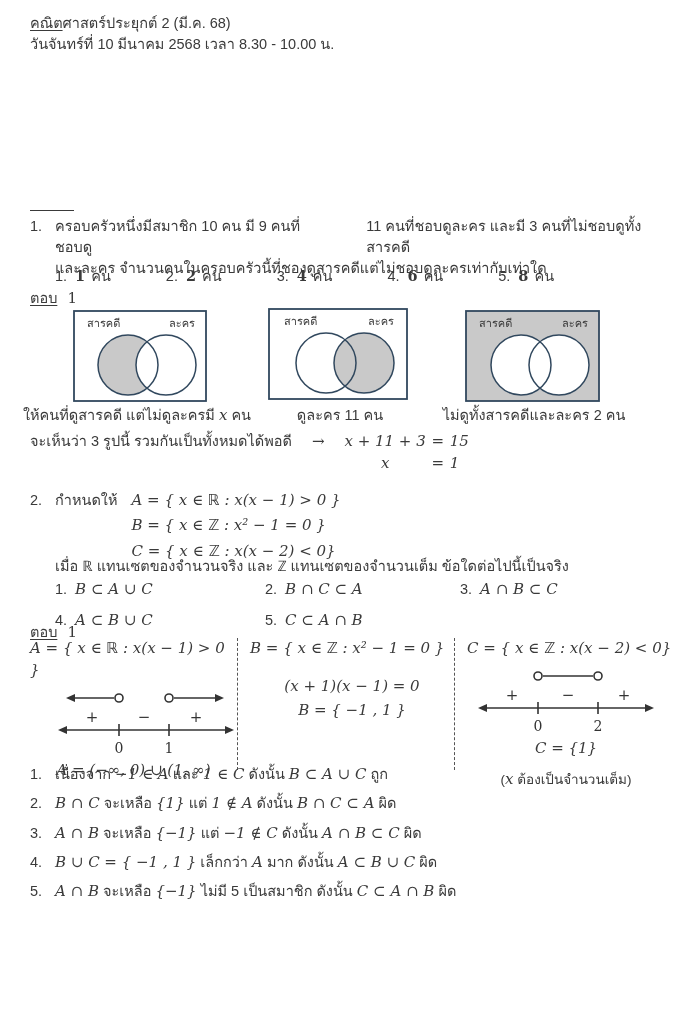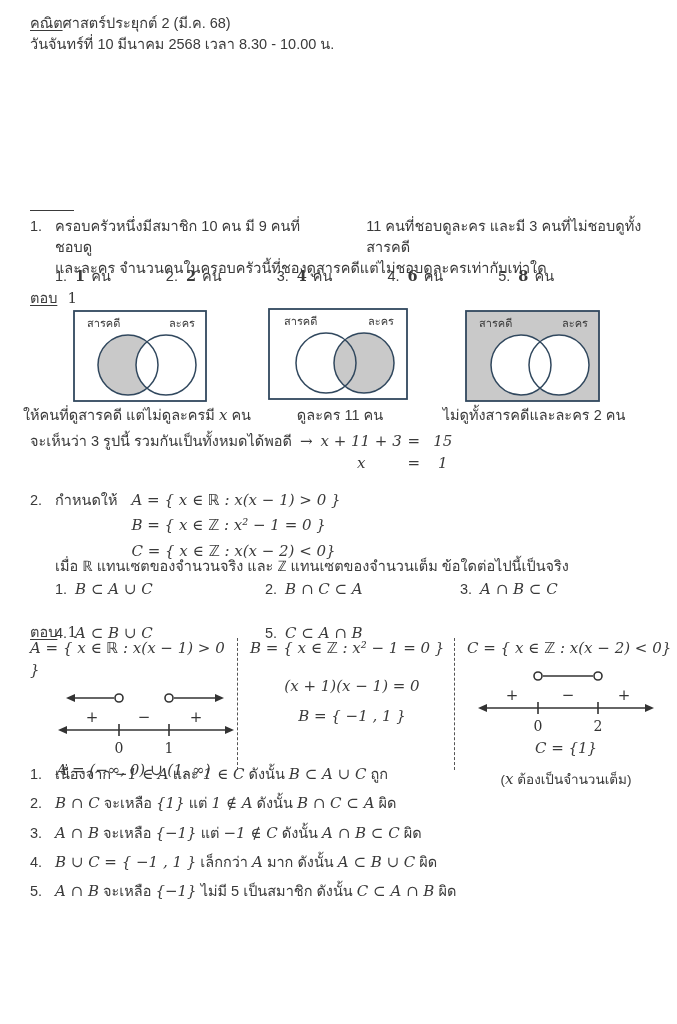--- a/index.html
+++ b/index.html
@@ -13,27 +13,27 @@
   .qrow{display:flex;align-items:flex-start;}
   .qnum{width:25px;flex:0 0 25px;}
   .l1{display:flex;}
   .gap{display:inline-block;width:58px;}
   .optrow{display:flex;gap:55px;}
   .opt{white-space:nowrap;}
   .onum{margin-right:8px;}
   .opt-val{font-family:"DejaVu Serif",serif;font-weight:700;font-size:14.5px;margin-right:6px;}
   .venn-label{font-family:"Liberation Sans",sans-serif;font-size:11px;fill:#3a3a3a;}
   .caption{text-align:center;}
-  .concl{display:flex;align-items:flex-start;gap:8px;}
+  .concl{display:flex;align-items:flex-start;gap:20px;}
   .eqgrid{display:grid;grid-template-columns:auto 24px 34px;column-gap:0;row-gap:0;}
   .eqgrid .lhs{text-align:center;}
   .eqgrid .eqs{text-align:center;}
-  .eqgrid .rhs{text-align:center;}
+  .eqgrid .rhs{}
   .defs div{margin-bottom:3.5px;}
-  .q2grid{display:grid;grid-template-columns:210px 195px auto;row-gap:22px;}
+  .q2grid{display:grid;grid-template-columns:210px 195px auto;row-gap:9px;}
   .solwrap{display:flex;}
   .solcol{box-sizing:border-box;}
   .col-a{width:238px;padding-left:30px;border-right:1.2px dashed #555;}
   .col-b{width:217px;padding-left:12px;text-align:center;border-right:1.2px dashed #555;}
   .col-c{flex:1;text-align:center;}
   .slabel{text-align:left;}
   .nl-svg{display:block;margin:4px auto 0 auto;}
   .nl-a{margin-left:26px;}
   .res{text-align:center;margin-top:2px;}
   .note{font-size:13.5px;margin-top:9px;}
@@ -186,21 +186,21 @@
         <line x1="113" y1="38" x2="113" y2="50" stroke="#333" stroke-width="1.6"></line>
         <text class="tick-label" x="63" y="67" text-anchor="middle">0</text>
         <text class="tick-label" x="113" y="67" text-anchor="middle">1</text>
       </svg>
       <div class="math res">A = (−∞, 0) ∪ (1, ∞)</div>
     </div>
 
     <div class="solcol col-b">
       <div class="math slabel">B = { x ∈ ℤ :  x² − 1 = 0 }</div>
       <div class="math" style="margin-top:16px;">(x + 1)(x − 1) = 0</div>
-      <div class="math" style="margin-top:8px;font-style:italic;">B = { −1 , 1 }</div>
+      <div class="math" style="margin-top:2px;font-style:italic;">B = { −1 , 1 }</div>
     </div>
 
     <div class="solcol col-c">
       <div class="math slabel" style="padding-left:12px;">C = { x ∈ ℤ :  x(x − 2) &lt; 0}</div>
       <svg class="nl-svg" width="180" height="72" viewBox="0 0 180 72">
 
         <circle cx="62" cy="12" r="4" fill="#fff" stroke="#333" stroke-width="1.6"></circle>
         <line x1="67" y1="12" x2="117" y2="12" stroke="#333" stroke-width="1.6"></line>
         <circle cx="122" cy="12" r="4" fill="#fff" stroke="#333" stroke-width="1.6"></circle>
 

